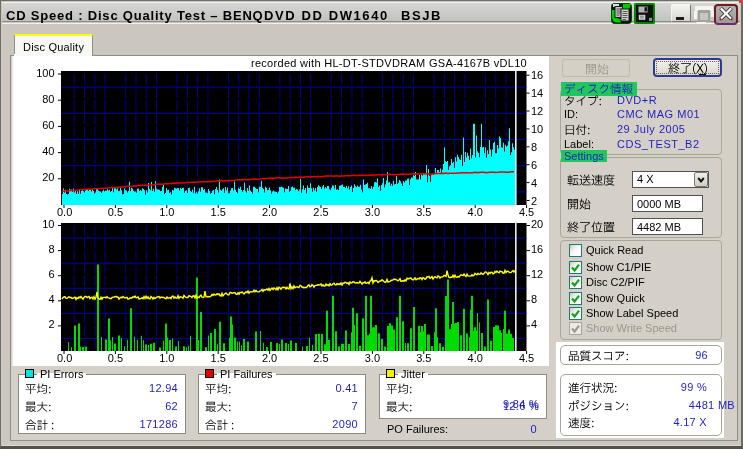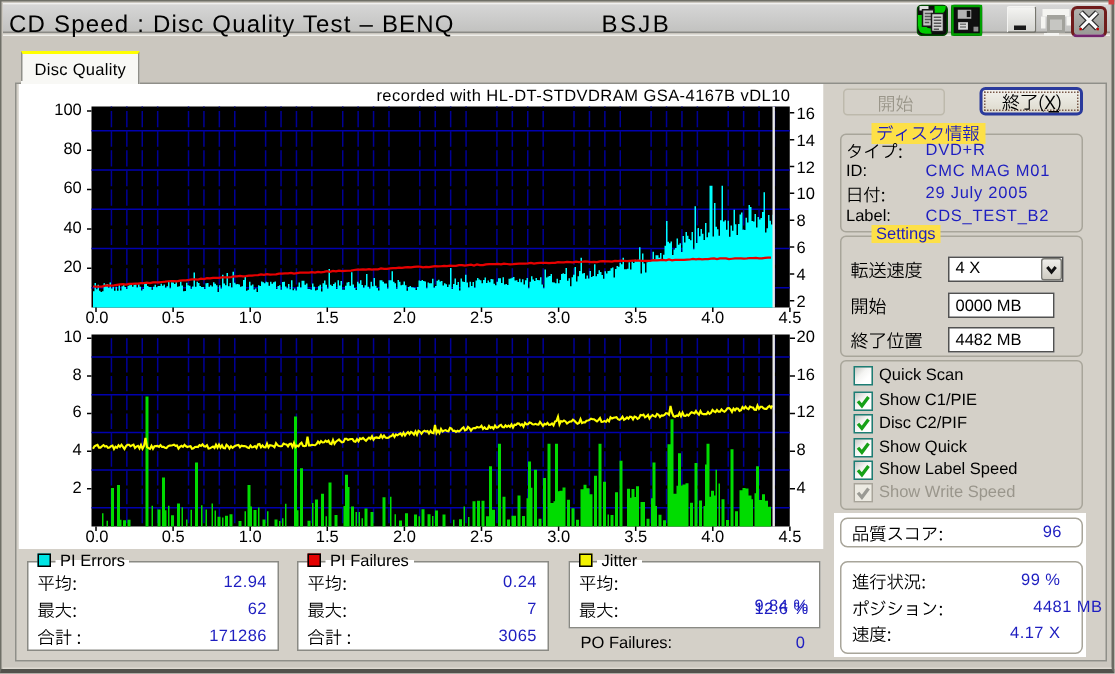--- a/index.html
+++ b/index.html
@@ -1,41 +1,42 @@
 <!DOCTYPE html>
 <html><head><meta charset="utf-8"><style>
 *{margin:0;padding:0;box-sizing:border-box}
 html,body{width:743px;height:449px;overflow:hidden}
 body{font-family:"Liberation Sans",sans-serif;font-size:11px;background:#d4d0c8;position:relative}
 .ab{position:absolute}
 .win{position:absolute;left:0;top:0;width:743px;height:449px;
  background:#cbc7bf;border:1px solid #6e6e66;border-bottom:3px solid #52524c;border-right:2px solid #6a6a62}
 .cap{position:absolute;left:2px;top:2px;width:738px;height:20px;
  background:linear-gradient(#d6d6d6,#c2c2c0);border-top:1px solid #f0f0f0;border-bottom:1px solid #8a8a86}
-.cap .ttl{position:absolute;top:5px;font-weight:normal;font-size:16px;color:#000;white-space:pre}
+.cap .ttl{position:absolute;top:5px;font-weight:bold;font-size:13px;color:#000;white-space:pre}
 .capbtn{position:absolute;background:#d0cec8;border:1px solid;border-color:#f4f4f2 #76766e #76766e #f4f4f2}
 .page{position:absolute;left:10px;top:55px;width:728px;height:386px;border:1px solid #8f8f89;background:#d4d0c8}
 .tab{position:absolute;left:14px;top:34px;width:79px;height:22px;background:#f8f8f5;
  border:1px solid #8f8f89;border-bottom:none;border-top:2px solid #ffff00}
 .tab span{position:absolute;left:8px;top:5px;letter-spacing:0.2px}
 .gbox{position:absolute;border:1px solid #a8a59a;border-radius:4px}
-.gbox .cap2{position:absolute;top:-7px;left:20px;background:#fde047;padding:0 3px}
+.gbox .cap2{position:absolute;top:-7px;left:0;background:#22c55e;padding:0 3px}
 .blue{color:#1e1ec0;letter-spacing:0.5px}
 .row{position:absolute;white-space:nowrap}
 .val{position:absolute;text-align:right;color:#1e1ec0;letter-spacing:0.3px}
 .cb{position:absolute;width:13px;height:13px;border:1px solid #1d7d74;
  background:linear-gradient(135deg,#c8c8c4,#f4f4f2 40%,#fff 70%)}
 .sbox{position:absolute;border:1px solid #8a8a84;background:#fff}
 .sq{position:absolute;width:9px;height:9px;border:1px solid #000}
 .ed{position:absolute;border:1px solid #515151;background:#fff;padding-left:4px;padding-top:2px}
 </style></head><body>
 <div class="win"></div>
 <div class="ab" style="left:2px;top:23px;width:738px;height:1px;background:#f0efeb"></div>
 <div class="cap">
     <span class="ttl" style="left:4px;letter-spacing:0.8px">CD Speed : Disc Quality Test – BENQ</span>
+    <span class="ttl" style="left:262px;letter-spacing:1.6px">DVD DD DW1640</span>
     <span class="ttl" style="left:399px;letter-spacing:1.6px">BSJB</span>
   </div>
 <svg class="ab" style="left:611px;top:3px" width="21" height="21" viewBox="0 0 21 21">
 <rect x="0.5" y="0.5" width="20" height="20" rx="3" fill="#0c0c0c" stroke="#004a00"></rect>
 <path d="M1 14 Q1 19.5 6 19.5 L10 19.5 L10 16 Q4.5 16 4.5 10 L4.5 7 L1 7 Z" fill="#00cc00"></path>
 <path d="M12 1 L19.5 1 Q19.8 5 16 7 L12 7 Z" fill="#00cc00"></path>
 <path d="M2 1 L8 1 L8 4 L2 4 Z" fill="#e0e0e0"></path>
 <rect x="4" y="3.5" width="7.5" height="11" fill="#c4c4c4" stroke="#1a1a1a"></rect>
 <path d="M5.5 6h4.5M5.5 8h4.5M5.5 10h4.5M5.5 12h3" stroke="#555"></path>
 <rect x="10" y="6" width="8" height="12" fill="#d2d2d2" stroke="#1a1a1a"></rect>
@@ -194,21 +195,21 @@
   </div>
 <div class="ed" style="left:632px;top:195px;width:71px;height:17px">0000 MB</div>
 <div class="row" style="left:567px;top:220px">
     <svg width="49" height="15" style="display:block" viewBox="0 0 49 15">
       <path transform="translate(0,11.64)" fill="#000" d="M3.432 -4.0920000000000005V0.888H2.712V-4.032Q1.992 -3.972 0.42 -3.9L0.34800000000000003 -4.596Q1.284 -4.62 1.752 -4.644Q2.22 -5.208 2.664 -5.88Q1.776 -6.912 0.636 -7.872L1.068 -8.412Q1.476 -8.052 1.692 -7.848Q2.4 -8.916 2.844 -10.08L3.492 -9.78Q2.928 -8.484 2.184 -7.38Q2.724 -6.84 3.048 -6.456Q3.7680000000000002 -7.572 4.38 -8.784L5.0040000000000004 -8.436Q3.8280000000000003 -6.216 2.592 -4.692Q3.7920000000000003 -4.776 4.716 -4.884Q4.488 -5.5200000000000005 4.224 -6.0360000000000005L4.812 -6.276Q5.352 -5.184 5.772 -3.8160000000000003L5.16 -3.576L4.944 -4.26Q3.996 -4.14 3.432 -4.0920000000000005ZM11.532 -4.0200000000000005 11.184000000000001 -3.36Q9.588000000000001 -4.176 8.4 -5.16Q7.428 -4.368 6.168 -3.684L5.796 -4.308Q6.924 -4.896 7.836 -5.64Q6.984 -6.444 6.396 -7.308Q5.964 -6.792 5.448 -6.312L5.016 -6.852Q5.772 -7.5360000000000005 6.33 -8.370000000000001Q6.888 -9.204 7.152 -10.056000000000001L7.86 -9.96Q7.692 -9.432 7.464 -8.964H10.812V-8.412Q10.368 -6.984 8.94 -5.628Q10.08 -4.74 11.532 -4.0200000000000005ZM8.376 -6.096Q9.588000000000001 -7.212 9.972 -8.292H7.0920000000000005Q6.96 -8.064 6.828 -7.884Q7.464 -6.9 8.376 -6.096ZM7.38 -3.7920000000000003Q8.016 -3.516 8.772 -3.108Q9.528 -2.7 10.188 -2.2560000000000002L9.816 -1.6320000000000001Q9.204 -2.052 8.43 -2.472Q7.656000000000001 -2.892 6.984 -3.192ZM4.632 -3.2520000000000002Q5.196 -1.872 5.532 -0.396L4.872 -0.14400000000000002Q4.5 -1.836 4.032 -3.048ZM0.432 -0.07200000000000001Q1.1400000000000001 -1.3920000000000001 1.44 -3.204L2.076 -3.06Q1.74 -0.996 1.056 0.324ZM6.0 -1.584Q7.164000000000001 -1.236 8.43 -0.744Q9.696 -0.252 10.728 0.228L10.476 0.936Q7.872 -0.264 5.712 -0.888Z M15.06 0.54 14.879999999999999 -0.24H17.772V-6.144Q19.032 -6.6000000000000005 20.124000000000002 -7.26Q21.216 -7.92 21.816000000000003 -8.58H13.02V-9.36H22.944000000000003V-8.700000000000001Q22.332 -7.824 21.204 -7.0440000000000005Q20.076 -6.264 18.588 -5.6160000000000005V-0.42Q18.588 0.096 18.36 0.318Q18.132 0.54 17.628 0.54Z M27.768 -9.924Q27.372 -8.184000000000001 26.688 -6.768V0.888H25.956V-5.46Q25.428 -4.632 24.864 -4.0920000000000005L24.408 -4.728Q25.38 -5.772 26.022 -7.08Q26.664 -8.388 27.084 -10.14ZM27.66 -7.308V-8.052H30.972V-10.008000000000001H31.788V-8.052H35.232V-7.308ZM35.448 -0.372V0.396H27.348V-0.372H31.86Q32.844 -3.372 33.336 -6.648000000000001L34.128 -6.48Q33.564 -3.024 32.664 -0.372ZM29.808 -1.164Q29.387999999999998 -4.0920000000000005 28.704 -6.288L29.436 -6.564Q30.18 -4.296 30.54 -1.4040000000000001Z M47.424 -6.816V-6.204H42.480000000000004L42.36 -5.868Q42.275999999999996 -5.604 42.204 -5.424H46.152V-0.96H39.384V-5.424H41.46Q41.7 -6.0600000000000005 41.748 -6.204H36.576V-6.816H41.94Q42.108000000000004 -7.488 42.12 -7.548H36.972V-9.72H47.028V-7.548H42.852000000000004L42.66 -6.816ZM40.08 -9.120000000000001H37.692V-8.148H40.08ZM40.764 -9.120000000000001V-8.148H43.128V-9.120000000000001ZM43.824 -8.148H46.308V-9.120000000000001H43.824ZM37.284 -5.28H38.04V-0.276H47.376V0.36H38.04V0.9480000000000001H37.284ZM40.104 -4.14H45.432V-4.86H40.104ZM45.432 -3.588H40.104V-2.868H45.432ZM40.104 -2.316V-1.536H45.432V-2.316Z"></path>
     </svg>
   </div>
 <div class="ed" style="left:632px;top:218px;width:71px;height:17px">4482 MB</div>
 <div class="gbox" style="left:560px;top:240px;width:162px;height:100px"></div>
 <div class="cb" style="left:569px;top:244px;"></div>
-<div class="row" style="left:586px;top:244px;color:#000">Quick Scan</div>
+<div class="row" style="left:586px;top:244px;color:#000">Quick Read</div>
 <div class="cb" style="left:569px;top:261px;">
     <svg width="13" height="13" class="ab" style="left:-1px;top:-1px">
       <path d="M3 6.5l2.6 3L10 3.6" stroke="#17a117" stroke-width="2.2" fill="none"></path>
     </svg>
   </div>
 <div class="row" style="left:586px;top:261px;color:#000">Show C1/PIE</div>
 <div class="cb" style="left:569px;top:276px;">
     <svg width="13" height="13" class="ab" style="left:-1px;top:-1px">
       <path d="M3 6.5l2.6 3L10 3.6" stroke="#17a117" stroke-width="2.2" fill="none"></path>
     </svg>
@@ -281,33 +282,33 @@
   </div>
 <div class="val" style="left:25px;top:418px;width:153px">171286</div>
 <div class="sbox" style="left:198px;top:374px;width:168px;height:60px"></div>
 <div class="sq" style="left:205px;top:369px;background:#e40000"></div>
 <div class="row" style="left:217px;top:368px;background:linear-gradient(#d4d0c8 45%,#fff 45%);padding:0 3px">PI Failures</div>
 <div class="row" style="left:205px;top:382px">
     <svg width="27" height="14" style="display:block" viewBox="0 0 27 14">
       <path transform="translate(0,11.15)" fill="#000" d="M6.0489999999999995 -3.979H10.913499999999999V-3.289H6.0489999999999995V0.7705H5.2785V-3.289H0.5865V-3.979H5.2785V-8.2685H0.9775V-8.97H10.534V-8.2685H6.0489999999999995ZM7.4635 -4.9795Q7.912 -5.5545 8.366249999999999 -6.3134999999999994Q8.8205 -7.0725 9.108 -7.728L9.7865 -7.383Q9.4645 -6.6815 9.015999999999998 -5.911Q8.567499999999999 -5.1405 8.119 -4.5655ZM2.346 -7.7165Q2.7025 -7.1875 3.13375 -6.4285Q3.565 -5.6695 3.887 -4.9795L3.2199999999999998 -4.6575Q2.9325 -5.29 2.484 -6.0835Q2.0355 -6.877 1.6905 -7.383Z M22.0915 -7.82V-6.4515Q22.0915 -5.1865 22.016750000000002 -3.72025Q21.942 -2.254 21.781 -1.2535Q21.643 -0.253 21.183 0.21849999999999997Q20.723 0.69 19.814500000000002 0.69H18.1815L17.986 -0.023H19.78Q20.378 -0.023 20.63675 -0.322Q20.8955 -0.621 21.0105 -1.265Q21.1715 -2.2195 21.24625 -3.68575Q21.320999999999998 -5.152 21.320999999999998 -6.4515V-7.0954999999999995H17.572Q16.997 -5.9685 16.261 -5.0715L15.709 -5.6005Q16.399 -6.4285 16.939500000000002 -7.50375Q17.48 -8.579 17.779 -9.683L18.4805 -9.475999999999999Q18.285 -8.693999999999999 17.917 -7.82ZM14.2255 -1.8975Q14.9155 -2.139 15.720500000000001 -2.507L15.847 -1.8399999999999999Q14.2715 -1.1155 12.144 -0.4715L11.9485 -1.15Q12.7305 -1.3685 13.5125 -1.633V-5.7615H12.1095V-6.4285H13.5125V-9.591H14.2255V-6.4285H15.501999999999999V-5.7615H14.2255ZM16.985500000000002 -5.244H20.2745V-4.5424999999999995H16.985500000000002ZM20.5045 -2.7944999999999998Q19.6535 -2.323 18.56675 -1.8744999999999998Q17.48 -1.426 16.537 -1.1615L16.307 -1.8745Q17.261499999999998 -2.139 18.319499999999998 -2.5702499999999997Q19.377499999999998 -3.0015 20.2745 -3.4845Z M24.058 -5.5545V-5.704Q24.058 -6.0145 24.23625 -6.19275Q24.4145 -6.3709999999999996 24.7595 -6.3709999999999996Q25.1045 -6.3709999999999996 25.28275 -6.19275Q25.461 -6.0145 25.461 -5.704V-5.5545Q25.461 -5.244 25.28275 -5.0657499999999995Q25.1045 -4.8875 24.7595 -4.8875Q24.4145 -4.8875 24.23625 -5.0657499999999995Q24.058 -5.244 24.058 -5.5545ZM24.058 -0.529V-0.6785Q24.058 -0.989 24.23625 -1.16725Q24.4145 -1.3455 24.7595 -1.3455Q25.1045 -1.3455 25.28275 -1.16725Q25.461 -0.989 25.461 -0.6785V-0.529Q25.461 -0.2185 25.28275 -0.040249999999999994Q25.1045 0.138 24.7595 0.138Q24.4145 0.138 24.23625 -0.040249999999999994Q24.058 -0.2185 24.058 -0.529Z"></path>
     </svg>
   </div>
-<div class="val" style="left:205px;top:382px;width:153px">0.24</div>
+<div class="val" style="left:205px;top:382px;width:153px">0.41</div>
 <div class="row" style="left:205px;top:400px">
     <svg width="27" height="14" style="display:block" viewBox="0 0 27 14">
       <path transform="translate(0,11.15)" fill="#000" d="M1.5985 -9.315H9.9245V-6.026H1.5985ZM9.222999999999999 -7.958V-8.7285H2.2885V-7.958ZM2.2885 -7.3945V-6.5895H9.222999999999999V-7.3945ZM0.5635 -5.1979999999999995H10.948V-4.6H5.428V0.8855H4.761V-0.345Q2.9555 -0.046 0.552 0.092L0.4945 -0.5175L1.5985 -0.5865V-4.6H0.5635ZM2.2655 -3.7605H4.761V-4.6H2.2655ZM10.3155 -3.151Q9.9015 -1.8745 8.832 -0.8395Q9.7635 -0.184 10.902 0.22999999999999998L10.603 0.8165Q9.2575 0.2875 8.326 -0.40249999999999997Q7.383 0.345 6.118 0.8395L5.7615 0.276Q6.992 -0.2185 7.82 -0.8165Q7.0035 -1.5525 6.3825 -2.6105L6.9345 -2.898Q7.475 -1.9665 8.326 -1.2305Q9.1655 -2.001 9.6255 -3.105H5.9685V-3.703H10.3155ZM2.2655 -2.323H4.761V-3.1854999999999998H2.2655ZM2.2655 -0.6325Q3.7145 -0.736 4.761 -0.9085V-1.748H2.2655Z M17.5605 -5.7385Q17.6295 -4.577 18.12975 -3.6397500000000003Q18.63 -2.7025 19.676499999999997 -1.8285Q20.723 -0.9545 22.4825 0.023L22.057000000000002 0.7015Q20.389499999999998 -0.253 19.383249999999997 -1.06375Q18.377 -1.8745 17.848 -2.76575Q17.319 -3.657 17.2155 -4.761H17.134999999999998Q17.02 -3.634 16.5255 -2.7485Q16.031 -1.863 15.0535 -1.05225Q14.076 -0.2415 12.443 0.7015L12.0175 0.023Q13.754 -0.943 14.765999999999998 -1.82275Q15.777999999999999 -2.7025 16.24375 -3.6340000000000003Q16.7095 -4.5655 16.767 -5.7385H12.1555V-6.4515H16.7785V-9.475999999999999H17.549V-6.4515H22.3445V-5.7385Z M24.058 -5.5545V-5.704Q24.058 -6.0145 24.23625 -6.19275Q24.4145 -6.3709999999999996 24.7595 -6.3709999999999996Q25.1045 -6.3709999999999996 25.28275 -6.19275Q25.461 -6.0145 25.461 -5.704V-5.5545Q25.461 -5.244 25.28275 -5.0657499999999995Q25.1045 -4.8875 24.7595 -4.8875Q24.4145 -4.8875 24.23625 -5.0657499999999995Q24.058 -5.244 24.058 -5.5545ZM24.058 -0.529V-0.6785Q24.058 -0.989 24.23625 -1.16725Q24.4145 -1.3455 24.7595 -1.3455Q25.1045 -1.3455 25.28275 -1.16725Q25.461 -0.989 25.461 -0.6785V-0.529Q25.461 -0.2185 25.28275 -0.040249999999999994Q25.1045 0.138 24.7595 0.138Q24.4145 0.138 24.23625 -0.040249999999999994Q24.058 -0.2185 24.058 -0.529Z"></path>
     </svg>
   </div>
 <div class="val" style="left:205px;top:400px;width:153px">7</div>
 <div class="row" style="left:205px;top:418px">
     <svg width="30" height="14" style="display:block" viewBox="0 0 30 14">
       <path transform="translate(0,11.15)" fill="#000" d="M0.322 -5.704Q2.438 -6.6815 3.5650000000000004 -7.6129999999999995Q4.692 -8.5445 5.221 -9.6255H6.095Q6.6125 -8.567499999999999 7.80275 -7.630249999999999Q8.993 -6.693 11.177999999999999 -5.6925L10.7985 -5.0024999999999995Q8.4755 -6.0835 7.23925 -7.118499999999999Q6.003 -8.1535 5.6925 -9.246H5.612Q5.29 -8.142 4.117 -7.106999999999999Q2.944 -6.072 0.713 -5.0024999999999995ZM8.349 -5.428H3.128V-6.118H8.349ZM1.8054999999999999 -3.9445H9.6945V0.7935H8.947V0.184H2.553V0.7935H1.8054999999999999ZM2.553 -3.2544999999999997V-0.5175H8.947V-3.2544999999999997Z M20.240000000000002 -6.072H22.586V-5.3705H20.240000000000002V0.8395H19.503999999999998V-5.3705H17.273V-6.072H19.503999999999998V-9.5795H20.240000000000002ZM12.6615 -9.2345H16.5715V-8.5905H12.6615ZM16.997 -6.9575H12.19V-7.6129999999999995H16.997ZM12.7535 -6.0145H16.502499999999998V-5.3705H12.7535ZM16.502499999999998 -3.795H12.7535V-4.439H16.502499999999998ZM13.409 0.8624999999999999H12.7305V-2.8635H16.5255V0.2415H13.409ZM15.8585 -2.231H13.409V-0.414H15.8585Z M26.91 -5.5545V-5.704Q26.91 -6.0145 27.088250000000002 -6.19275Q27.2665 -6.3709999999999996 27.6115 -6.3709999999999996Q27.9565 -6.3709999999999996 28.134749999999997 -6.19275Q28.313 -6.0145 28.313 -5.704V-5.5545Q28.313 -5.244 28.134749999999997 -5.0657499999999995Q27.9565 -4.8875 27.6115 -4.8875Q27.2665 -4.8875 27.088250000000002 -5.0657499999999995Q26.91 -5.244 26.91 -5.5545ZM26.91 -0.529V-0.6785Q26.91 -0.989 27.088250000000002 -1.16725Q27.2665 -1.3455 27.6115 -1.3455Q27.9565 -1.3455 28.134749999999997 -1.16725Q28.313 -0.989 28.313 -0.6785V-0.529Q28.313 -0.2185 28.134749999999997 -0.040249999999999994Q27.9565 0.138 27.6115 0.138Q27.2665 0.138 27.088250000000002 -0.040249999999999994Q26.91 -0.2185 26.91 -0.529Z"></path>
     </svg>
   </div>
-<div class="val" style="left:205px;top:418px;width:153px">3065</div>
+<div class="val" style="left:205px;top:418px;width:153px">2090</div>
 <div class="sbox" style="left:379px;top:374px;width:168px;height:45px"></div>
 <div class="sq" style="left:386px;top:369px;background:#f2f200"></div>
 <div class="row" style="left:398px;top:368px;background:linear-gradient(#d4d0c8 45%,#fff 45%);padding:0 3px">Jitter</div>
 <div class="row" style="left:386px;top:382px">
     <svg width="27" height="14" style="display:block" viewBox="0 0 27 14">
       <path transform="translate(0,11.15)" fill="#000" d="M6.0489999999999995 -3.979H10.913499999999999V-3.289H6.0489999999999995V0.7705H5.2785V-3.289H0.5865V-3.979H5.2785V-8.2685H0.9775V-8.97H10.534V-8.2685H6.0489999999999995ZM7.4635 -4.9795Q7.912 -5.5545 8.366249999999999 -6.3134999999999994Q8.8205 -7.0725 9.108 -7.728L9.7865 -7.383Q9.4645 -6.6815 9.015999999999998 -5.911Q8.567499999999999 -5.1405 8.119 -4.5655ZM2.346 -7.7165Q2.7025 -7.1875 3.13375 -6.4285Q3.565 -5.6695 3.887 -4.9795L3.2199999999999998 -4.6575Q2.9325 -5.29 2.484 -6.0835Q2.0355 -6.877 1.6905 -7.383Z M22.0915 -7.82V-6.4515Q22.0915 -5.1865 22.016750000000002 -3.72025Q21.942 -2.254 21.781 -1.2535Q21.643 -0.253 21.183 0.21849999999999997Q20.723 0.69 19.814500000000002 0.69H18.1815L17.986 -0.023H19.78Q20.378 -0.023 20.63675 -0.322Q20.8955 -0.621 21.0105 -1.265Q21.1715 -2.2195 21.24625 -3.68575Q21.320999999999998 -5.152 21.320999999999998 -6.4515V-7.0954999999999995H17.572Q16.997 -5.9685 16.261 -5.0715L15.709 -5.6005Q16.399 -6.4285 16.939500000000002 -7.50375Q17.48 -8.579 17.779 -9.683L18.4805 -9.475999999999999Q18.285 -8.693999999999999 17.917 -7.82ZM14.2255 -1.8975Q14.9155 -2.139 15.720500000000001 -2.507L15.847 -1.8399999999999999Q14.2715 -1.1155 12.144 -0.4715L11.9485 -1.15Q12.7305 -1.3685 13.5125 -1.633V-5.7615H12.1095V-6.4285H13.5125V-9.591H14.2255V-6.4285H15.501999999999999V-5.7615H14.2255ZM16.985500000000002 -5.244H20.2745V-4.5424999999999995H16.985500000000002ZM20.5045 -2.7944999999999998Q19.6535 -2.323 18.56675 -1.8744999999999998Q17.48 -1.426 16.537 -1.1615L16.307 -1.8745Q17.261499999999998 -2.139 18.319499999999998 -2.5702499999999997Q19.377499999999998 -3.0015 20.2745 -3.4845Z M24.058 -5.5545V-5.704Q24.058 -6.0145 24.23625 -6.19275Q24.4145 -6.3709999999999996 24.7595 -6.3709999999999996Q25.1045 -6.3709999999999996 25.28275 -6.19275Q25.461 -6.0145 25.461 -5.704V-5.5545Q25.461 -5.244 25.28275 -5.0657499999999995Q25.1045 -4.8875 24.7595 -4.8875Q24.4145 -4.8875 24.23625 -5.0657499999999995Q24.058 -5.244 24.058 -5.5545ZM24.058 -0.529V-0.6785Q24.058 -0.989 24.23625 -1.16725Q24.4145 -1.3455 24.7595 -1.3455Q25.1045 -1.3455 25.28275 -1.16725Q25.461 -0.989 25.461 -0.6785V-0.529Q25.461 -0.2185 25.28275 -0.040249999999999994Q25.1045 0.138 24.7595 0.138Q24.4145 0.138 24.23625 -0.040249999999999994Q24.058 -0.2185 24.058 -0.529Z"></path>
     </svg>
   </div>
 <div class="val" style="left:386px;top:398px;width:153px">9.84 %</div>
 <div class="row" style="left:386px;top:400px">

